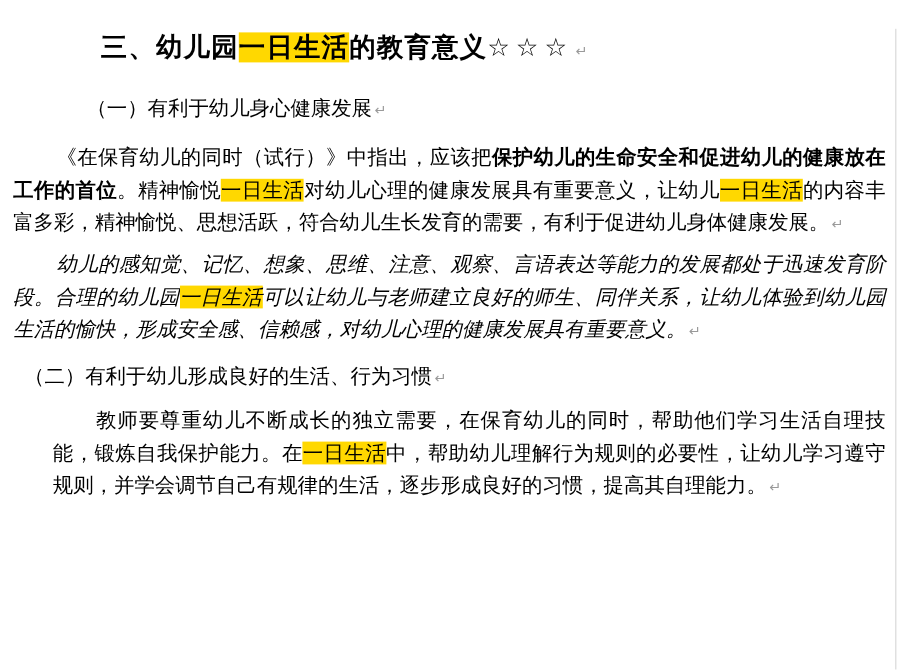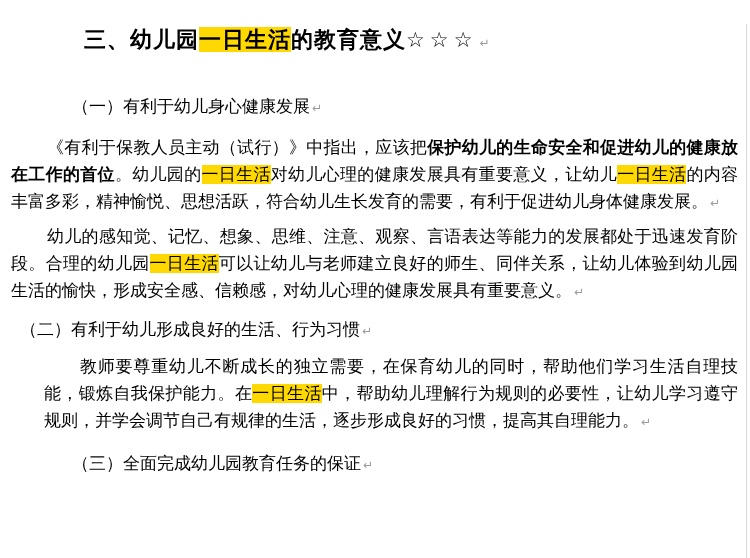--- a/index.html
+++ b/index.html
@@ -47,23 +47,23 @@
   }
   .block-para {
     font-size: 17px;
     line-height: 27px;
     padding: 0 12px 0 11px;
     text-indent: 36px;
     text-align: justify;
   }
   
   .content > :nth-child(1) { margin: 24px 0 0 84px; }
-  .content > :nth-child(2) { margin-top: 36px; }
+  .content > :nth-child(2) { margin-top: 20px; }
   .content > :nth-child(3) { margin-top: 14px; }
-  .content > :nth-child(4) { margin-top: 6px; }
+  .content > :nth-child(4) { margin-top: 6px; font-style: italic; }
   .content > :nth-child(5) { margin-top: 12px; margin-left: 20px; }
   .content > :nth-child(6) { margin-top: 10px; padding-left: 44px; }
   .content > :nth-child(7) { margin-top: 16px; }
   .content > :nth-child(8) { margin-top: 8px; }
 
   .hl {
     background: #ffd800;
   }
   .bold {
     font-weight: bold;
@@ -81,20 +81,19 @@
     letter-spacing: 0;
   }
 </style>
 </head>
 <body>
 
 <div class="page">
   <div class="content">
       <div class="block block-title"><span>三、幼儿园</span><span class="hl">一日生活</span><span>的教育意义</span><span class="stars">☆☆☆</span><span class="pmark">↵</span></div>
       <div class="block block-heading"><span>（一）有利于幼儿身心健康发展</span><span class="pmark">↵</span></div>
-      <div class="block block-para"><span>《有利于保教人员主动（试行）》中指出，应该把</span><span class="bold">保护幼儿的生命安全和促进幼儿的健康放在工作的首位</span><span>。幼儿园的</span><span class="hl">一日生活</span><span>对幼儿心理的健康发展具有重要意义，让幼儿</span><span class="hl">一日生活</span><span>的内容丰富多彩，精神愉悦、思想活跃，符合幼儿生长发育的需要，有利于促进幼儿身体健康发展。</span><span class="pmark">↵</span></div>
+      <div class="block block-para"><span>《在保育幼儿的同时（试行）》中指出，应该把</span><span class="bold">保护幼儿的生命安全和促进幼儿的健康放在工作的首位</span><span>。精神愉悦</span><span class="hl">一日生活</span><span>对幼儿心理的健康发展具有重要意义，让幼儿</span><span class="hl">一日生活</span><span>的内容丰富多彩，精神愉悦、思想活跃，符合幼儿生长发育的需要，有利于促进幼儿身体健康发展。</span><span class="pmark">↵</span></div>
       <div class="block block-para"><span>幼儿的感知觉、记忆、想象、思维、注意、观察、言语表达等能力的发展都处于迅速发育阶段。合理的幼儿园</span><span class="hl">一日生活</span><span>可以让幼儿与老师建立良好的师生、同伴关系，让幼儿体验到幼儿园生活的愉快，形成安全感、信赖感，对幼儿心理的健康发展具有重要意义。</span><span class="pmark">↵</span></div>
       <div class="block block-heading"><span>（二）有利于幼儿形成良好的生活、行为习惯</span><span class="pmark">↵</span></div>
       <div class="block block-para"><span>教师要尊重幼儿不断成长的独立需要，在保育幼儿的同时，帮助他们学习生活自理技能，锻炼自我保护能力。在</span><span class="hl">一日生活</span><span>中，帮助幼儿理解行为规则的必要性，让幼儿学习遵守规则，并学会调节自己有规律的生活，逐步形成良好的习惯，提高其自理能力。</span><span class="pmark">↵</span></div>
-      <div class="block block-heading"><span>（三）全面完成幼儿园教育任务的保证</span><span class="pmark">↵</span></div>
     </div>
   <div class="page-edge-line"></div>
 </div>
 
 </body></html>

